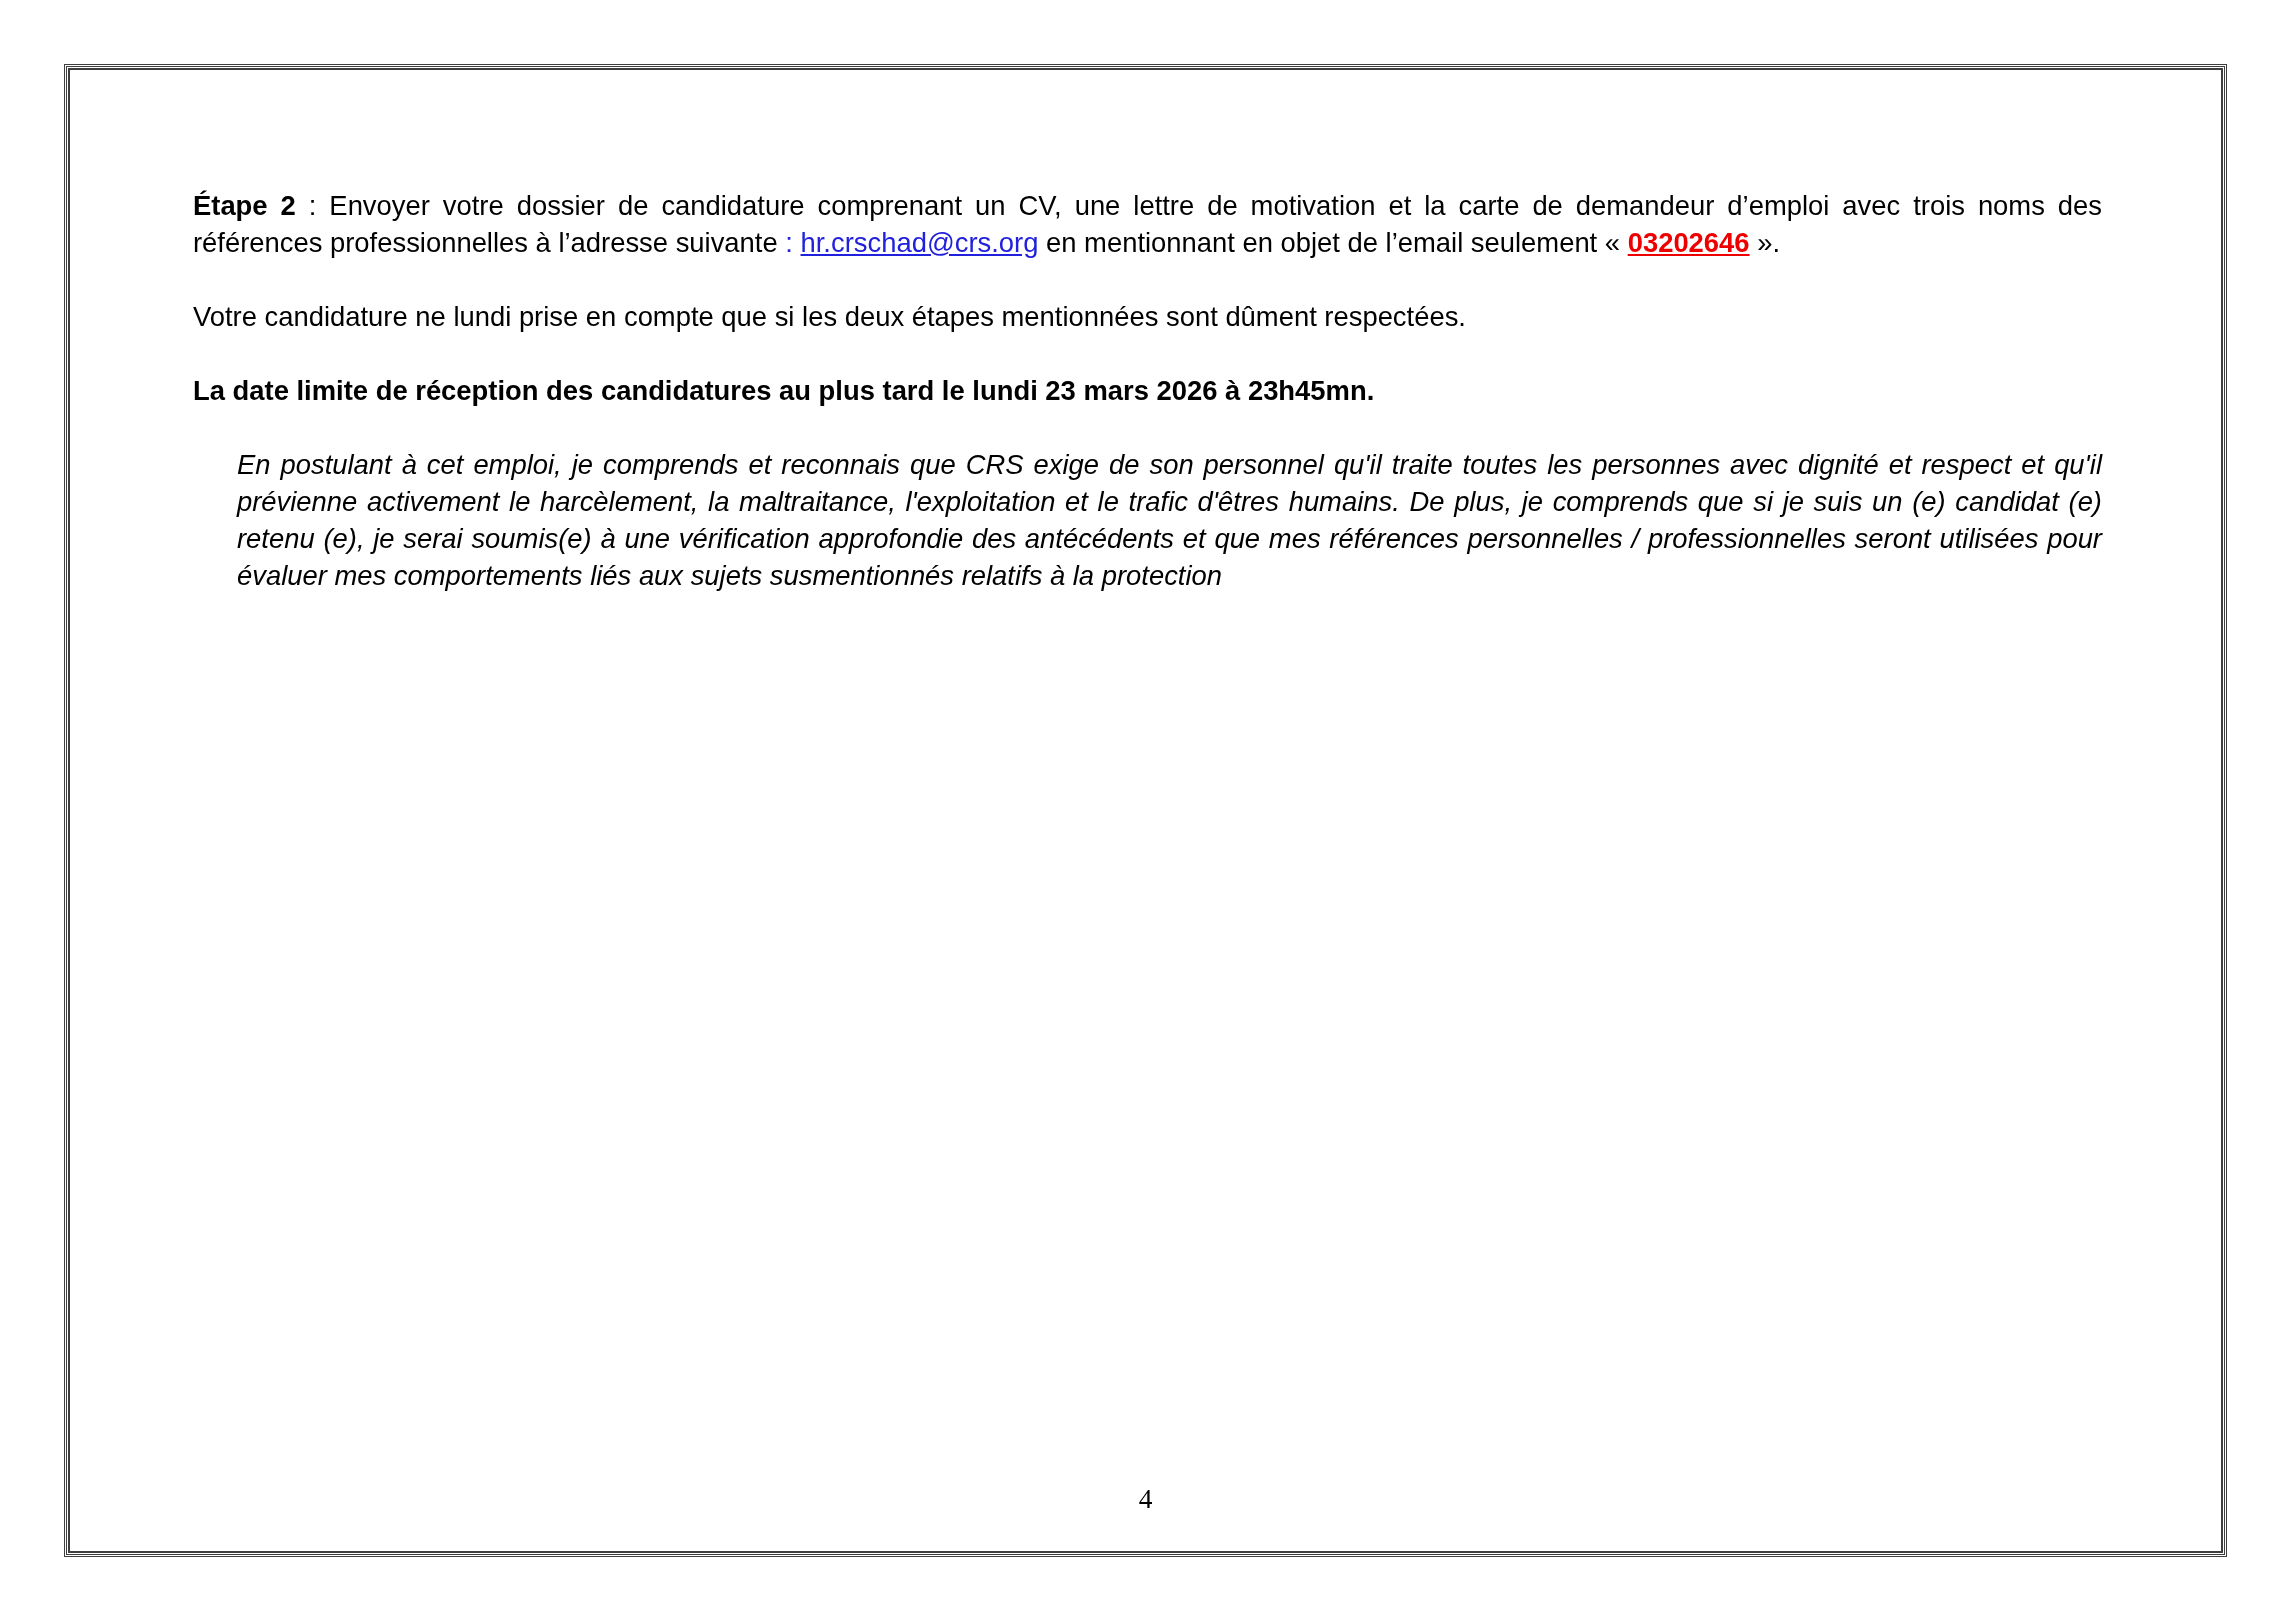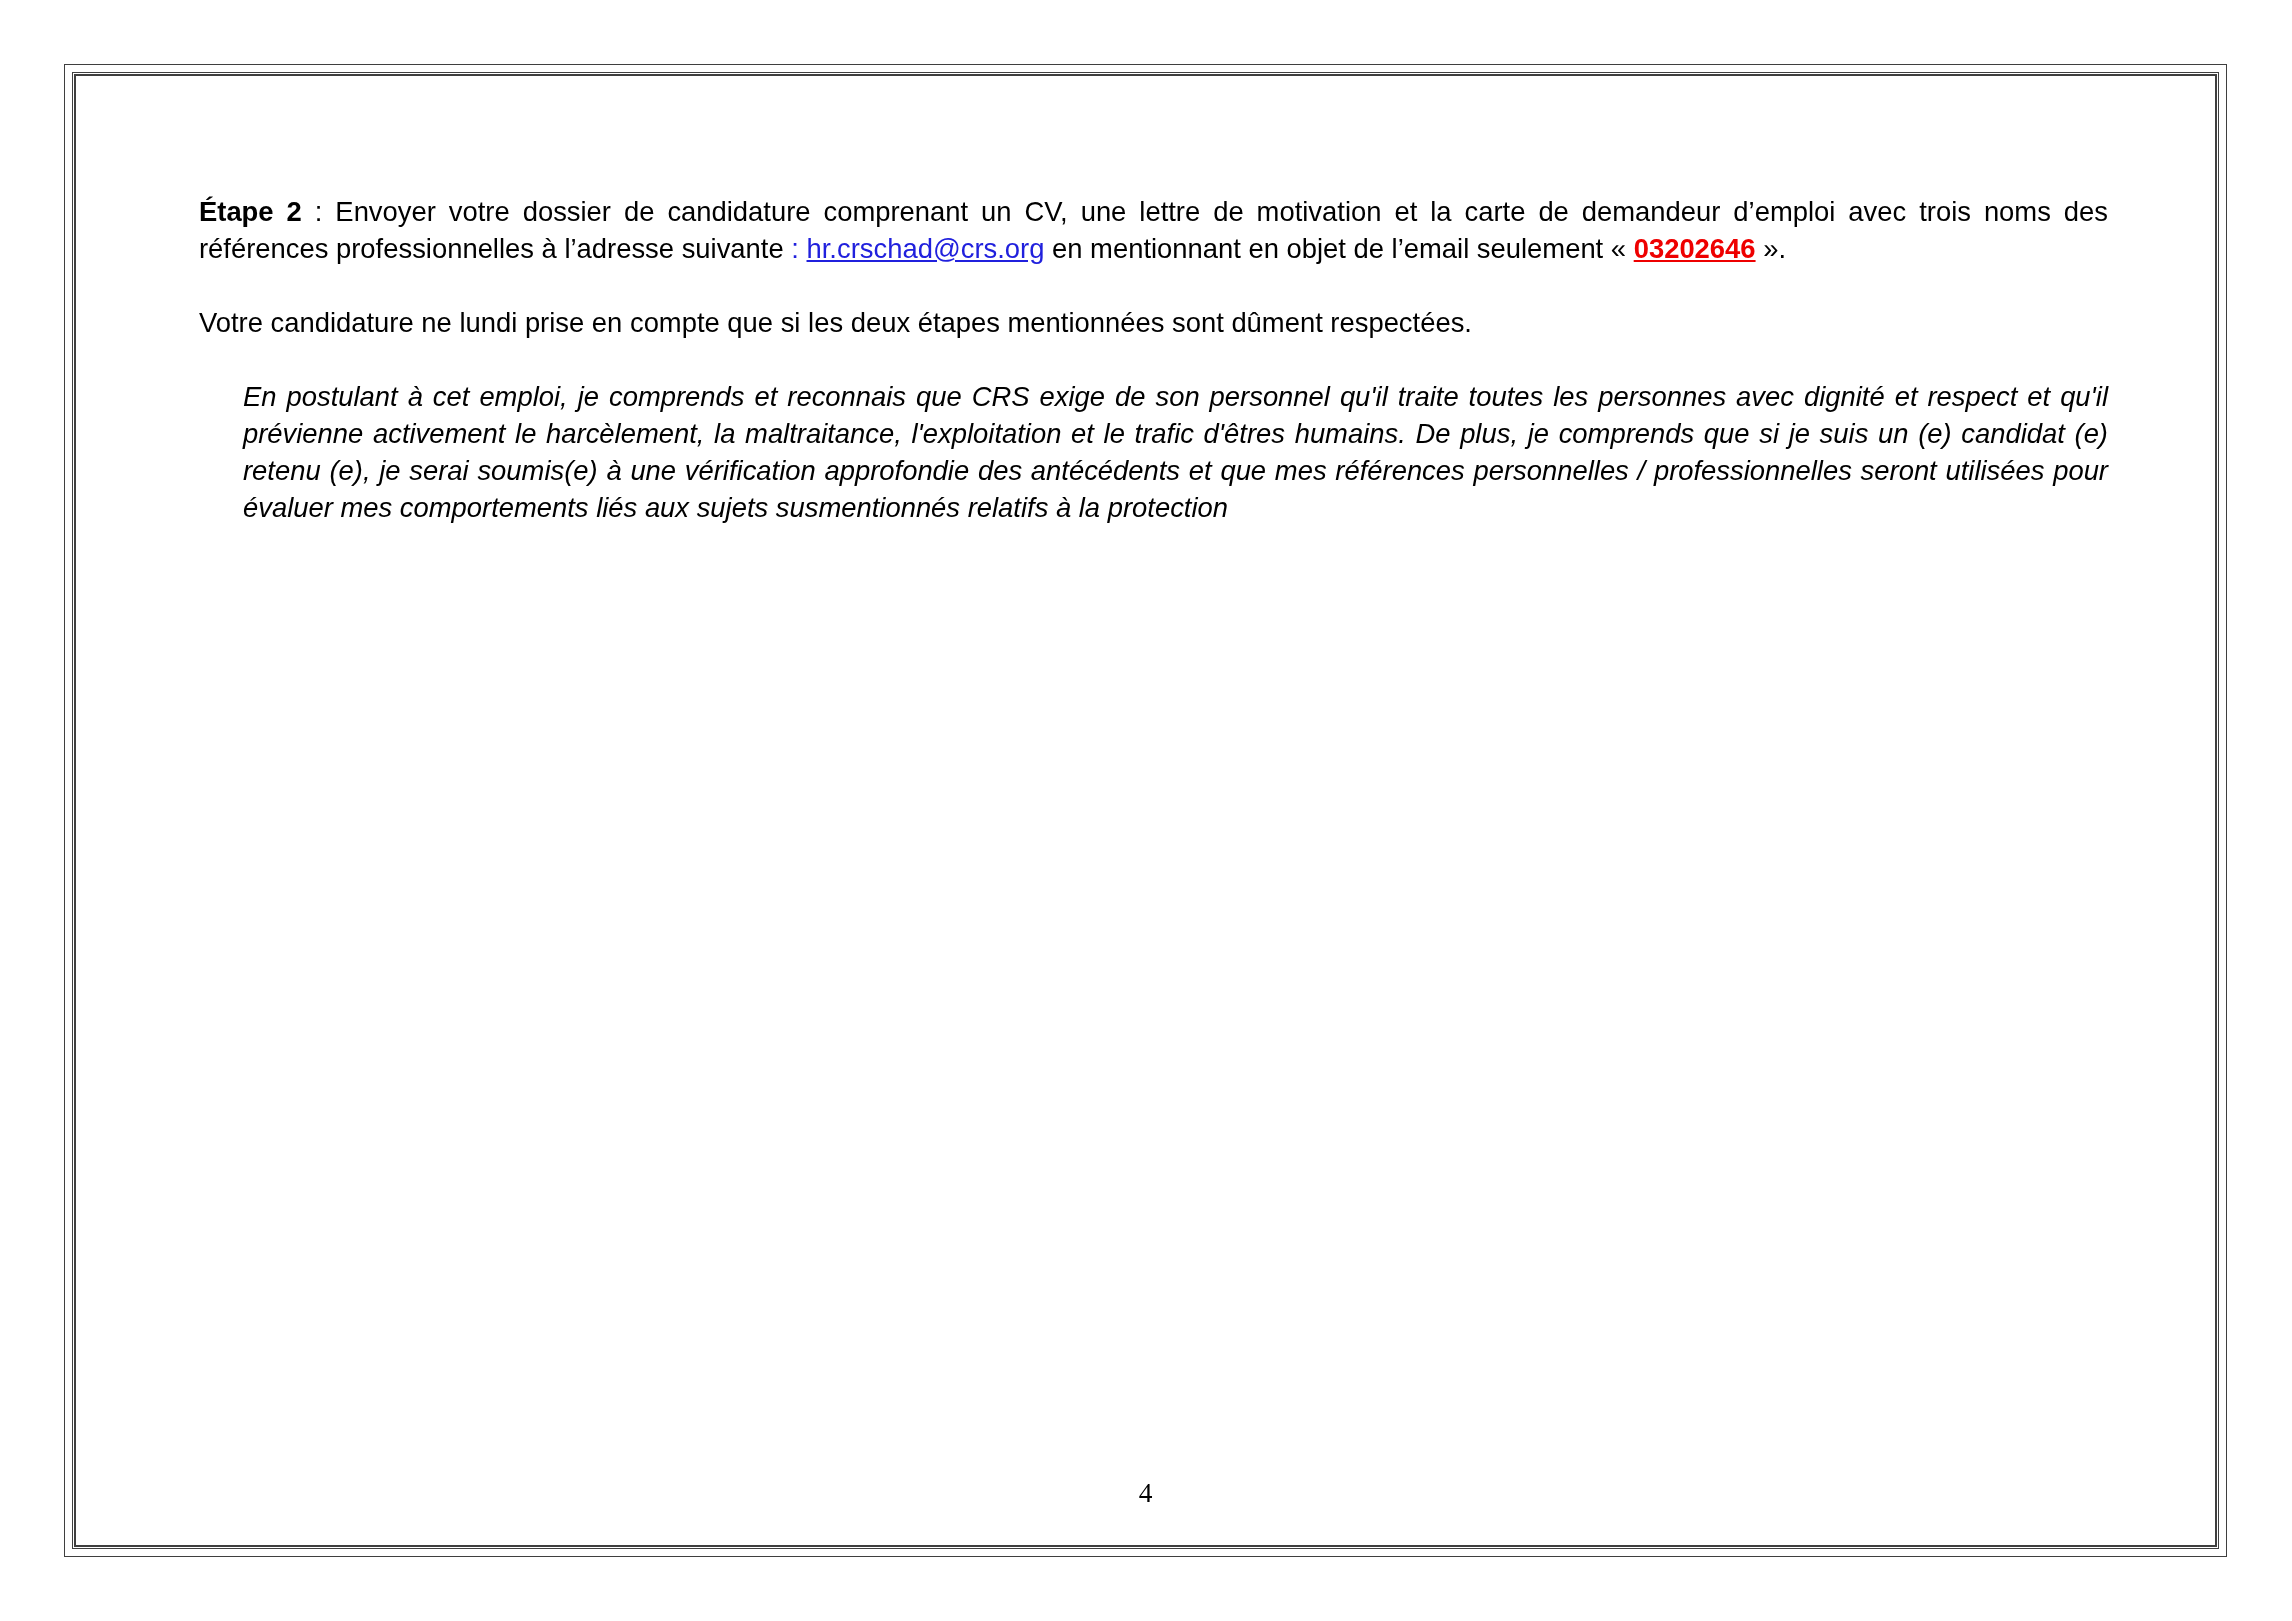--- a/index.html
+++ b/index.html
@@ -22,21 +22,21 @@
     font-family: "Liberation Sans", "DejaVu Sans", sans-serif;
     color: var(--text);
   }
   .frame-outer {
     position: absolute;
     left: 64px;
     top: 64px;
     width: 2163px;
     height: 1493px;
     border: 1px solid var(--frame);
-    padding: 7px;
+    padding: 1px;
   }
   .frame-mid {
     width: 100%;
     height: 100%;
     border: 1px solid var(--frame);
     padding: 1px;
   }
   .frame-inner {
     width: 100%;
     height: 100%;
@@ -83,20 +83,21 @@
 <div class="frame-outer">
   <div class="frame-mid">
     <div class="frame-inner">
 
       <div class="text-block">
 
         <p class="para justify"><span class="bold">Étape 2</span><span> : </span><span>Envoyer votre dossier de candidature comprenant un CV, une lettre de motivation et la carte de demandeur d’emploi avec trois noms des références professionnelles à l’adresse suivante </span><span class="blue">: </span><a class="link" href="#">hr.crschad@crs.org</a><span> en mentionnant en objet de l’email seulement « </span><span class="red-code">03202646</span><span> ».</span></p>
 
         <p class="para">Votre candidature ne lundi prise en compte que si les deux étapes mentionnées sont dûment respectées.</p>
 
+        <p class="para bold">La date limite de réception des candidatures au plus tard le lundi 23 mars 2026 à 23h45mn.</p>
 
         <p class="para italic justify">En postulant à cet emploi, je comprends et reconnais que CRS exige de son personnel qu'il traite toutes les personnes avec dignité et respect et qu'il prévienne activement le harcèlement, la maltraitance, l'exploitation et le trafic d'êtres humains. De plus, je comprends que si je suis un (e) candidat (e) retenu (e), je serai soumis(e) à une vérification approfondie des antécédents et que mes références personnelles / professionnelles seront utilisées pour évaluer mes comportements liés aux sujets susmentionnés relatifs à la protection</p>
 
       </div>
 
       <div class="page-number">4</div>
 
     </div>
   </div>
 </div>

